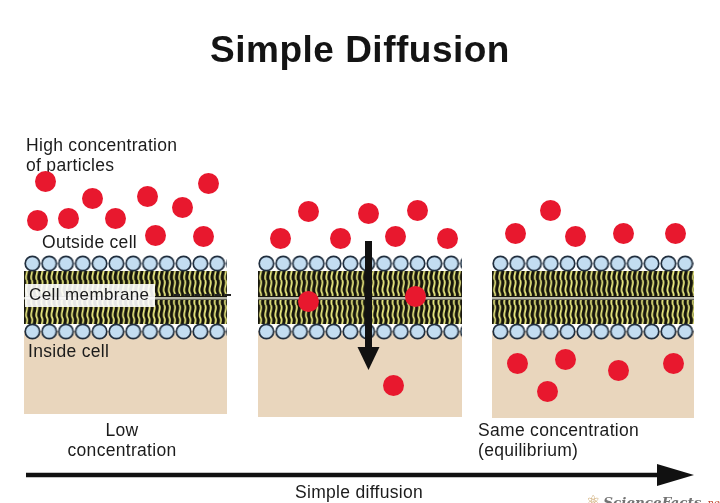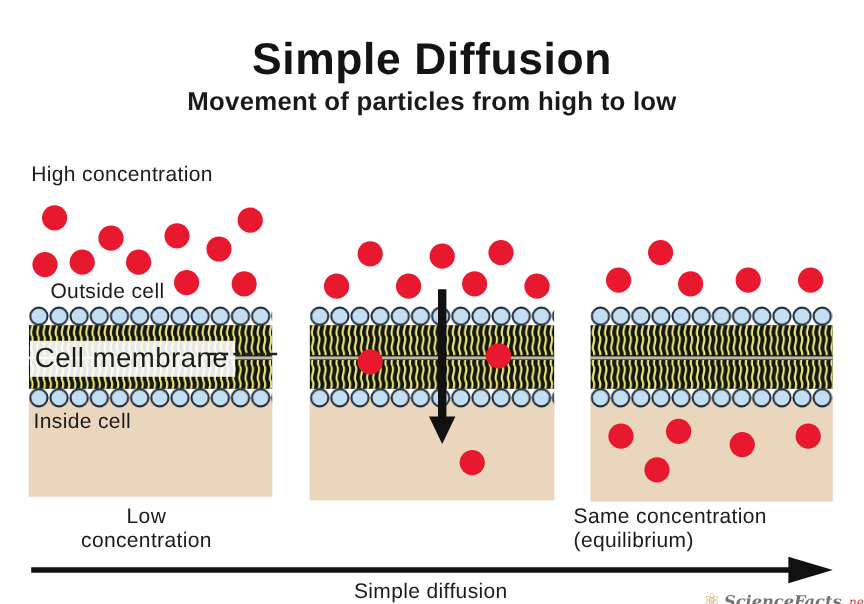--- a/index.html
+++ b/index.html
@@ -17,21 +17,21 @@
   #panel-mid   { left:258px; width:204px; }
   #panel-right { left:492px; width:202px; }
   .inside-cell { position:absolute; left:0; top:308px; width:100%; background:#e9d6bd; }
   #panel-left  .inside-cell { height:83px; }
   #panel-mid   .inside-cell { height:86px; }
   #panel-right .inside-cell { height:87px; }
   .membrane { position:absolute; left:0; top:232px; }
   
   .cm-label {
     position:absolute; left:1px; top:261px; padding:1px 6px 2px 4px;
-    background:rgba(255,255,255,0.9); font-size:23px; letter-spacing:0.4px;
+    background:rgba(255,255,255,0.9); font-size:17px; letter-spacing:0.4px;
     white-space:nowrap; z-index:6;
   }
   .cm-dash { position:absolute; left:150px; top:271px; width:57px; border-top:2px dashed #222; z-index:6; }
   
   .lbl { position:absolute; font-size:17.5px; line-height:20px; letter-spacing:0.3px; color:#1b1b1b; z-index:7; }
   #lbl-high  { left:26px; top:112px; width:198px; text-align:left; }
   #lbl-outside { left:42px; top:209px; }
   #lbl-inside  { left:28px; top:318px; }
   #lbl-low   { left:42px; top:397px; width:160px; text-align:center; }
   #lbl-same  { left:478px; top:397px; width:224px; text-align:left; }
@@ -60,21 +60,21 @@
       </pattern>
       <pattern id="tailsPat" width="5.1" height="25" patternUnits="userSpaceOnUse">
         <path d="M2.6,0 C5,4.2 0.2,8.3 2.6,12.5 C5,16.7 0.2,20.8 2.6,25" fill="none" stroke="#e6e67e" stroke-width="1.8"></path>
       </pattern>
     </defs>
   </svg>
 
   <div id="header">
     <h1 id="title">Simple Diffusion</h1>
     <div id="subtitle">
-      <span>Movement of particles from high to low</span><br>
+      <br>
     </div>
   </div>
 
   <div id="panel-left" class="panel">
     <div class="inside-cell"></div>
     <svg class="membrane" width="203" height="85">
       <rect x="0" y="16" width="203" height="53" fill="#16150b"></rect>
       <rect x="0" y="16" width="203" height="25" fill="url(#tailsPat)"></rect>
       <rect x="0" y="42" width="203" height="2.5" fill="#d6d6c8" opacity="0.85"></rect>
       <rect x="0" y="45" width="203" height="24" fill="url(#tailsPat)"></rect>
@@ -104,20 +104,21 @@
       <rect x="0" y="16" width="202" height="25" fill="url(#tailsPat)"></rect>
       <rect x="0" y="42" width="202" height="2.5" fill="#d6d6c8" opacity="0.85"></rect>
       <rect x="0" y="45" width="202" height="24" fill="url(#tailsPat)"></rect>
       <rect x="0" y="0" width="202" height="17" fill="url(#headsPat)"></rect>
       <rect x="0" y="68" width="202" height="17" fill="url(#headsPat)"></rect>
     </svg>
   </div>
 
   <div id="lbl-high" class="lbl">
     <span>High concentration</span><br>
+    <span>of particles</span>
   </div>
   <div id="lbl-outside" class="lbl">Outside cell</div>
   <div id="lbl-inside" class="lbl">Inside cell</div>
   <div id="lbl-low" class="lbl">
     <span>Low</span><br>
     <span>concentration</span>
   </div>
   <div id="lbl-same" class="lbl">
     <span>Same concentration</span><br>
     <span>(equilibrium)</span>

